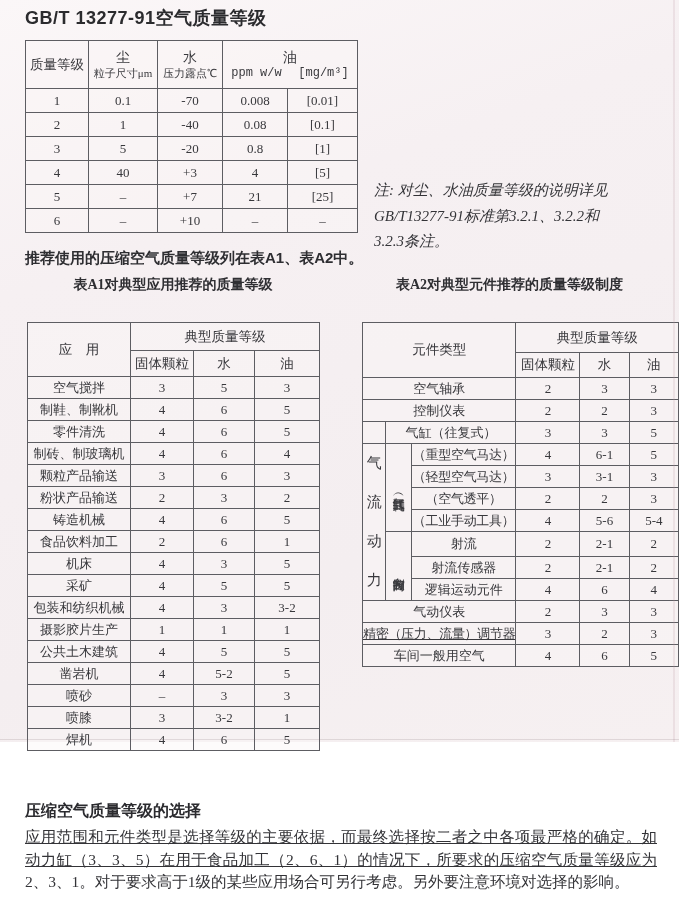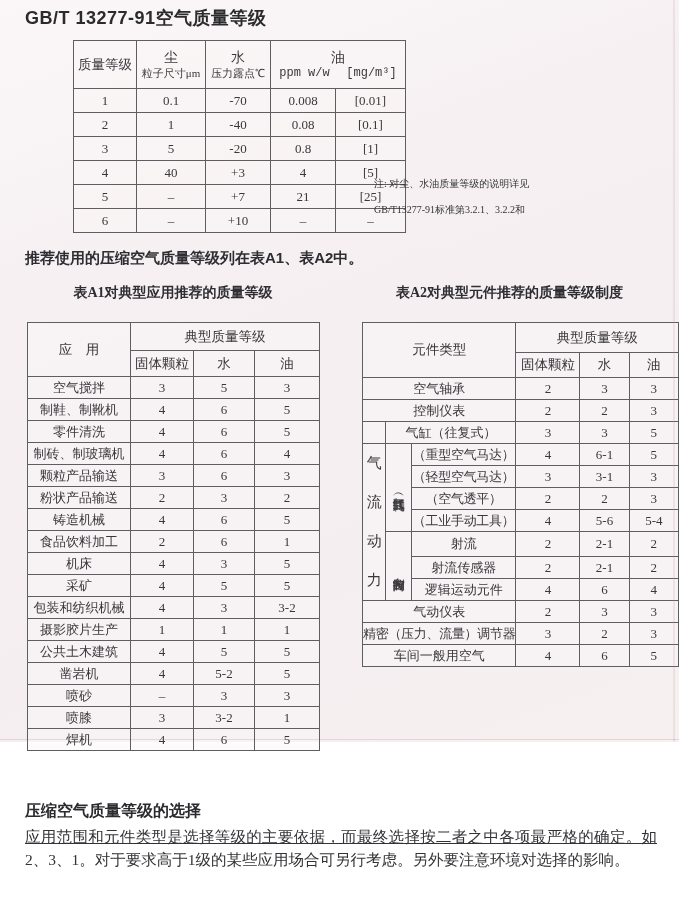--- a/index.html
+++ b/index.html
@@ -22,62 +22,62 @@
   table.tbl{border-collapse:collapse;table-layout:fixed;background:rgba(250,246,247,0.45);}
   table.tbl th,table.tbl td{
     border:1px solid #5d5d62;
     padding:0;text-align:center;vertical-align:middle;
     font-size:13px;color:#38383c;font-weight:normal;
     overflow:hidden;
   }
   table.tbl th{font-size:13.5px;}
 
   
-  .grade-wrap{position:absolute;left:25px;top:40px;margin-left:48px;}
+  .grade-wrap{position:absolute;left:25px;top:40px;}
   .grade-head-title{font-size:14px;line-height:17px;}
   .grade-head-sub{font-size:11px;line-height:15px;}
   .oil-subs{display:flex;}
   .oil-subs span{flex:1;font-size:12px;line-height:15px;font-family:Liberation Mono, monospace;}
   tr.gh{height:48px;}
   tr.gr{height:24px;}
 
   
   .note{
-    position:absolute;left:374px;top:171px;width:300px;
-    font-size:10px;line-height:25.5px;color:#333337;
+    position:absolute;left:374px;top:178px;width:300px;
+    font-size:15px;line-height:25.5px;color:#333337;font-style:italic;
   }
   .intro{
     position:absolute;left:25px;top:249px;
     font-family:"Liberation Sans",sans-serif;font-weight:bold;
     font-size:15px;color:#2e2e32;
   }
 
   
   .tbl-title{
-    position:absolute;top:284px;text-align:center;
+    position:absolute;top:276px;text-align:center;
     font-size:14px;font-weight:bold;color:#2f2f33;
   }
   .a1-title{left:27px;width:292px;}
   .a2-title{left:362px;width:295px;text-align:center;}
 
   
   .a1-wrap{position:absolute;left:27px;top:322px;}
   tr.a1h1{height:28px;}
   tr.a1h2{height:26px;}
   tr.a1r{height:22px;}
   td.lbl{text-align:left;padding-left:8px;font-size:13.5px;white-space:nowrap;}
 
   
   .a2-wrap{position:absolute;left:362px;top:322px;}
   tr.a2h1{height:30px;}
   tr.a2h2{height:25px;}
   tr.a2r{height:22px;}
   td.leaf{text-align:left;padding-left:3px;font-size:13px;white-space:nowrap;margin-top:40px;}
   td.leaf-sm{text-align:left;padding-left:1px;font-size:11.5px;letter-spacing:-0.3px;white-space:nowrap;}
-  td.tight{font-size:11.5px;letter-spacing:-0.3px;white-space:nowrap;}
+  td.tight{font-size:11.5px;letter-spacing:-0.3px;white-space:nowrap;text-decoration:underline;}
   .vstack{
     display:inline-block;width:1.05em;word-break:break-all;
     font-size:15px;line-height:39px;letter-spacing:0;
   }
   .vtext{
     writing-mode:vertical-rl;display:inline-block;
     font-size:12px;letter-spacing:0.5px;line-height:1;
   }
 
   
@@ -175,20 +175,21 @@
             <td>–</td>
             <td>–</td>
           </tr>
         </tbody>
     </table>
   </div>
 
   <div class="note">
     <div>注: 对尘、水油质量等级的说明详见</div>
     <div>GB/T13277-91标准第3.2.1、3.2.2和</div>
+    <div>3.2.3条注。</div>
   </div>
 
   <div class="intro">推荐使用的压缩空气质量等级列在表A1、表A2中。</div>
 
   <div class="tbl-title a1-title">表A1对典型应用推荐的质量等级</div>
   <div class="a1-wrap">
     <table class="tbl">
       <colgroup>
         <col style="width:103px">
           <col style="width:63px">
@@ -435,18 +436,19 @@
           <td>6</td>
           <td>5</td>
         </tr>
       </tbody>
     </table>
   </div>
 
   <div class="sel-heading">压缩空气质量等级的选择</div>
   <div class="sel-para">
     <div class="sel-line just">应用范围和元件类型是选择等级的主要依据，而最终选择按二者之中各项最严格的确定。如</div>
+    <div class="sel-line just">动力缸（3、3、5）在用于食品加工（2、6、1）的情况下，所要求的压缩空气质量等级应为</div>
     <div class="sel-line">2、3、1。对于要求高于1级的某些应用场合可另行考虑。另外要注意环境对选择的影响。</div>
   </div>
 
   <div class="edge-right"></div>
   <div class="edge-bottom"></div>
 </div>
 
 </body></html>

